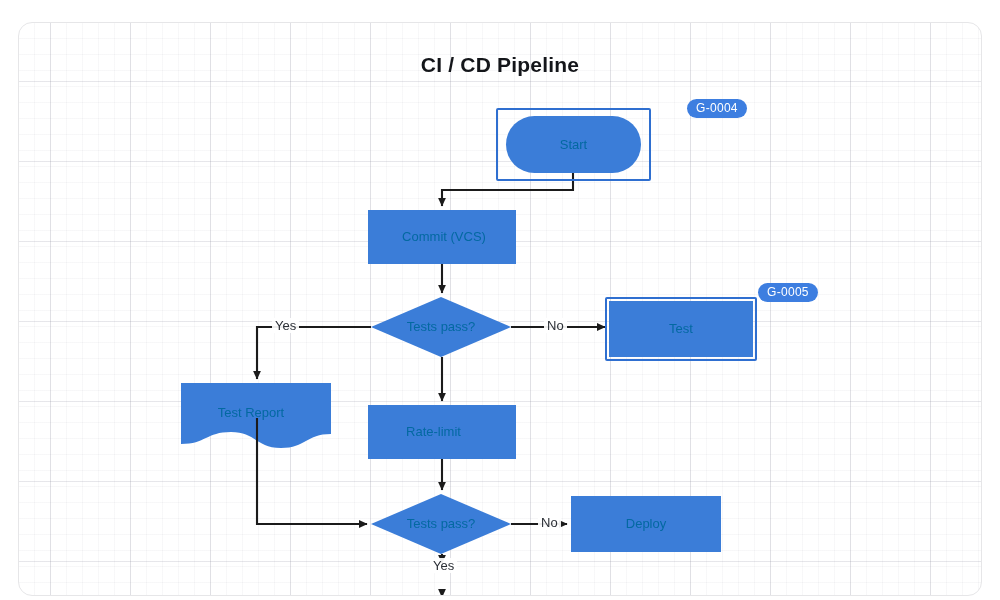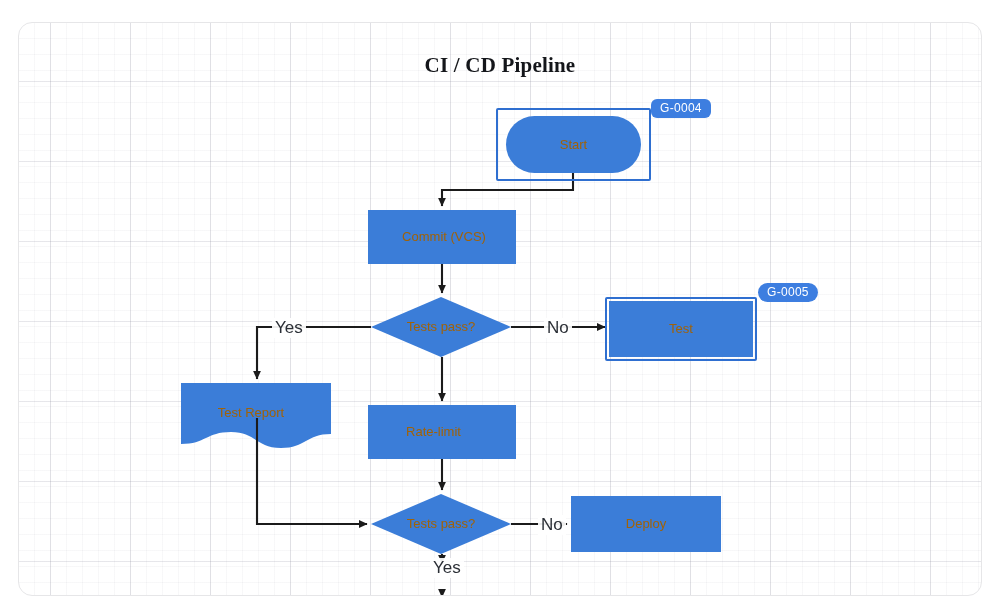--- a/index.html
+++ b/index.html
@@ -41,41 +41,40 @@
 
   
   .title {
     position: absolute;
     left: 0; right: 0; top: 30px;
     text-align: center;
     font-size: 21px;
     font-weight: bold;
     color: #14161a;
     letter-spacing: 0.2px;
-    font-family: Liberation Serif, serif;
   }
 
   
   svg.layer { position: absolute; left: 0; top: 0; width: 964px; height: 574px; overflow: visible; }
 
   
   .node-label {
     position: absolute;
     display: flex; align-items: center; justify-content: center;
-    color: #a16207;
+    color: #0369a1;
     font-size: 13px;
     text-align: center;
     pointer-events: none;
     line-height: 1.2;
   }
 
   
   .edge-label {
     position: absolute;
-    font-size: 17px;
+    font-size: 13px;
     color: #2b2f36;
     background: rgba(255,255,255,0.92);
     padding: 0 3px;
     white-space: nowrap;
   }
 
   
   .sel-rect {
     position: absolute;
     border: 2px solid #2f6fd0;
@@ -171,19 +170,19 @@
     <div class="node-label" style="left:552px; top:473px; width:150px; height:56px;text-align:center;">Deploy</div>
 
     <div class="edge-label" style="left:253px; top:295px;">Yes</div>
     <div class="edge-label" style="left:525px; top:295px;">No</div>
     <div class="edge-label" style="left:411px; top:535px;">Yes</div>
     <div class="edge-label" style="left:519px; top:492px;">No</div>
 
     <div class="sel-rect" style="left:477px; top:85px; width:155px; height:73px;"></div>
     <div class="sel-rect" style="left:586px; top:274px; width:152px; height:64px;"></div>
 
-    <div class="id-badge" style="left:632px; top:76px;border-radius:6px;">G-0004</div>
+    <div class="id-badge" style="left:668px; top:76px;">G-0004</div>
     <div class="id-badge" style="left:739px; top:260px;">G-0005</div>
 
     <div class="title">CI / CD Pipeline</div>
 
   </div>
 </div>
 
 </body></html>

